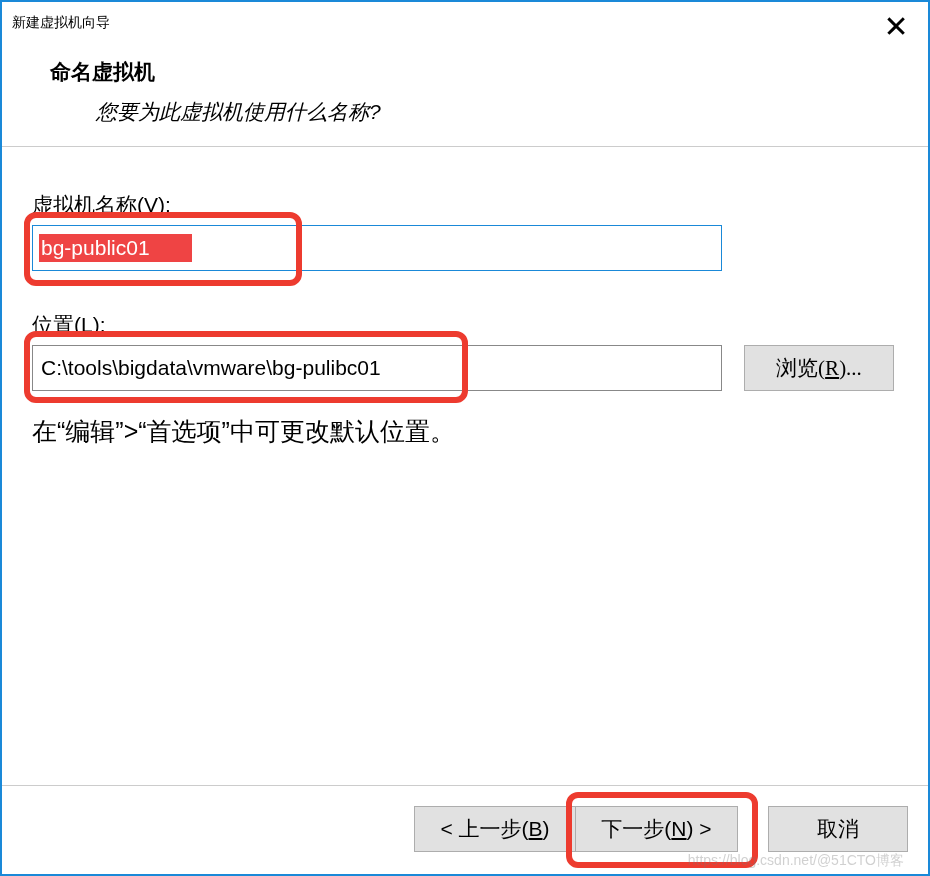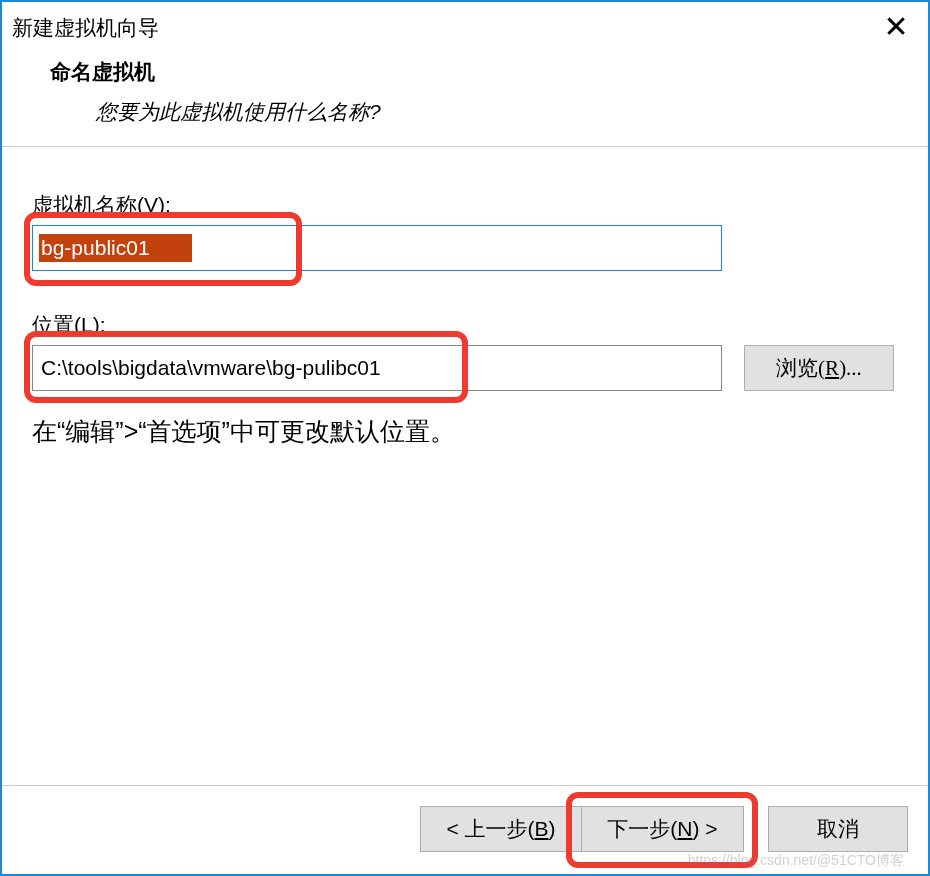--- a/index.html
+++ b/index.html
@@ -24,21 +24,21 @@
       position: relative;
     }
     .titlebar {
       display: flex;
       justify-content: space-between;
       align-items: flex-start;
       padding: 6px 10px 0 10px;
       height: 46px;
     }
     .titlebar-title {
-      font-size: 21px;
+      font-size: 14px;
       color: #000;
       padding-top: 6px;
     }
     .close-btn {
       font-size: 30px;
       font-weight: 300;
       width: 44px;
       height: 36px;
       display: flex;
       align-items: center;
@@ -90,21 +90,21 @@
       background: #fff;
       display: flex;
       align-items: center;
       padding: 0 6px;
     }
     .vm-name-input {
       border: none;
       outline: none;
       font-size: 21px;
       font-family: Arial, sans-serif;
-      background: #c2410c;
+      background: #ef4444;
       color: #fff;
       padding: 2px 2px;
       width: auto;
     }
     .highlight-red-1 {
       position: absolute;
       border: 6px solid #ed3b2f;
       border-radius: 12px;
       left: -8px;
       top: 21px;
@@ -167,21 +167,21 @@
       height: 46px;
       min-width: 162px;
       background: #e1e1e1;
       border: 1px solid #adadad;
       font-size: 21px;
       font-family: "Microsoft YaHei", Arial, sans-serif;
       cursor: pointer;
       padding: 0 14px;
     }
     .wiz-btn.back { margin-right: 0; }
-    .wiz-btn.next { margin-right: 24px; border-left: none;}
+    .wiz-btn.next { margin-right: 30px; border-left: none;}
     .wiz-btn.cancel { min-width: 140px; }
     .wiz-btn .ul { text-decoration: underline; }
     .highlight-red-3 {
       position: absolute;
       border: 6px solid #ed3b2f;
       border-radius: 12px;
       width: 192px;
       height: 76px;
       pointer-events: none;
       right: 170px;

